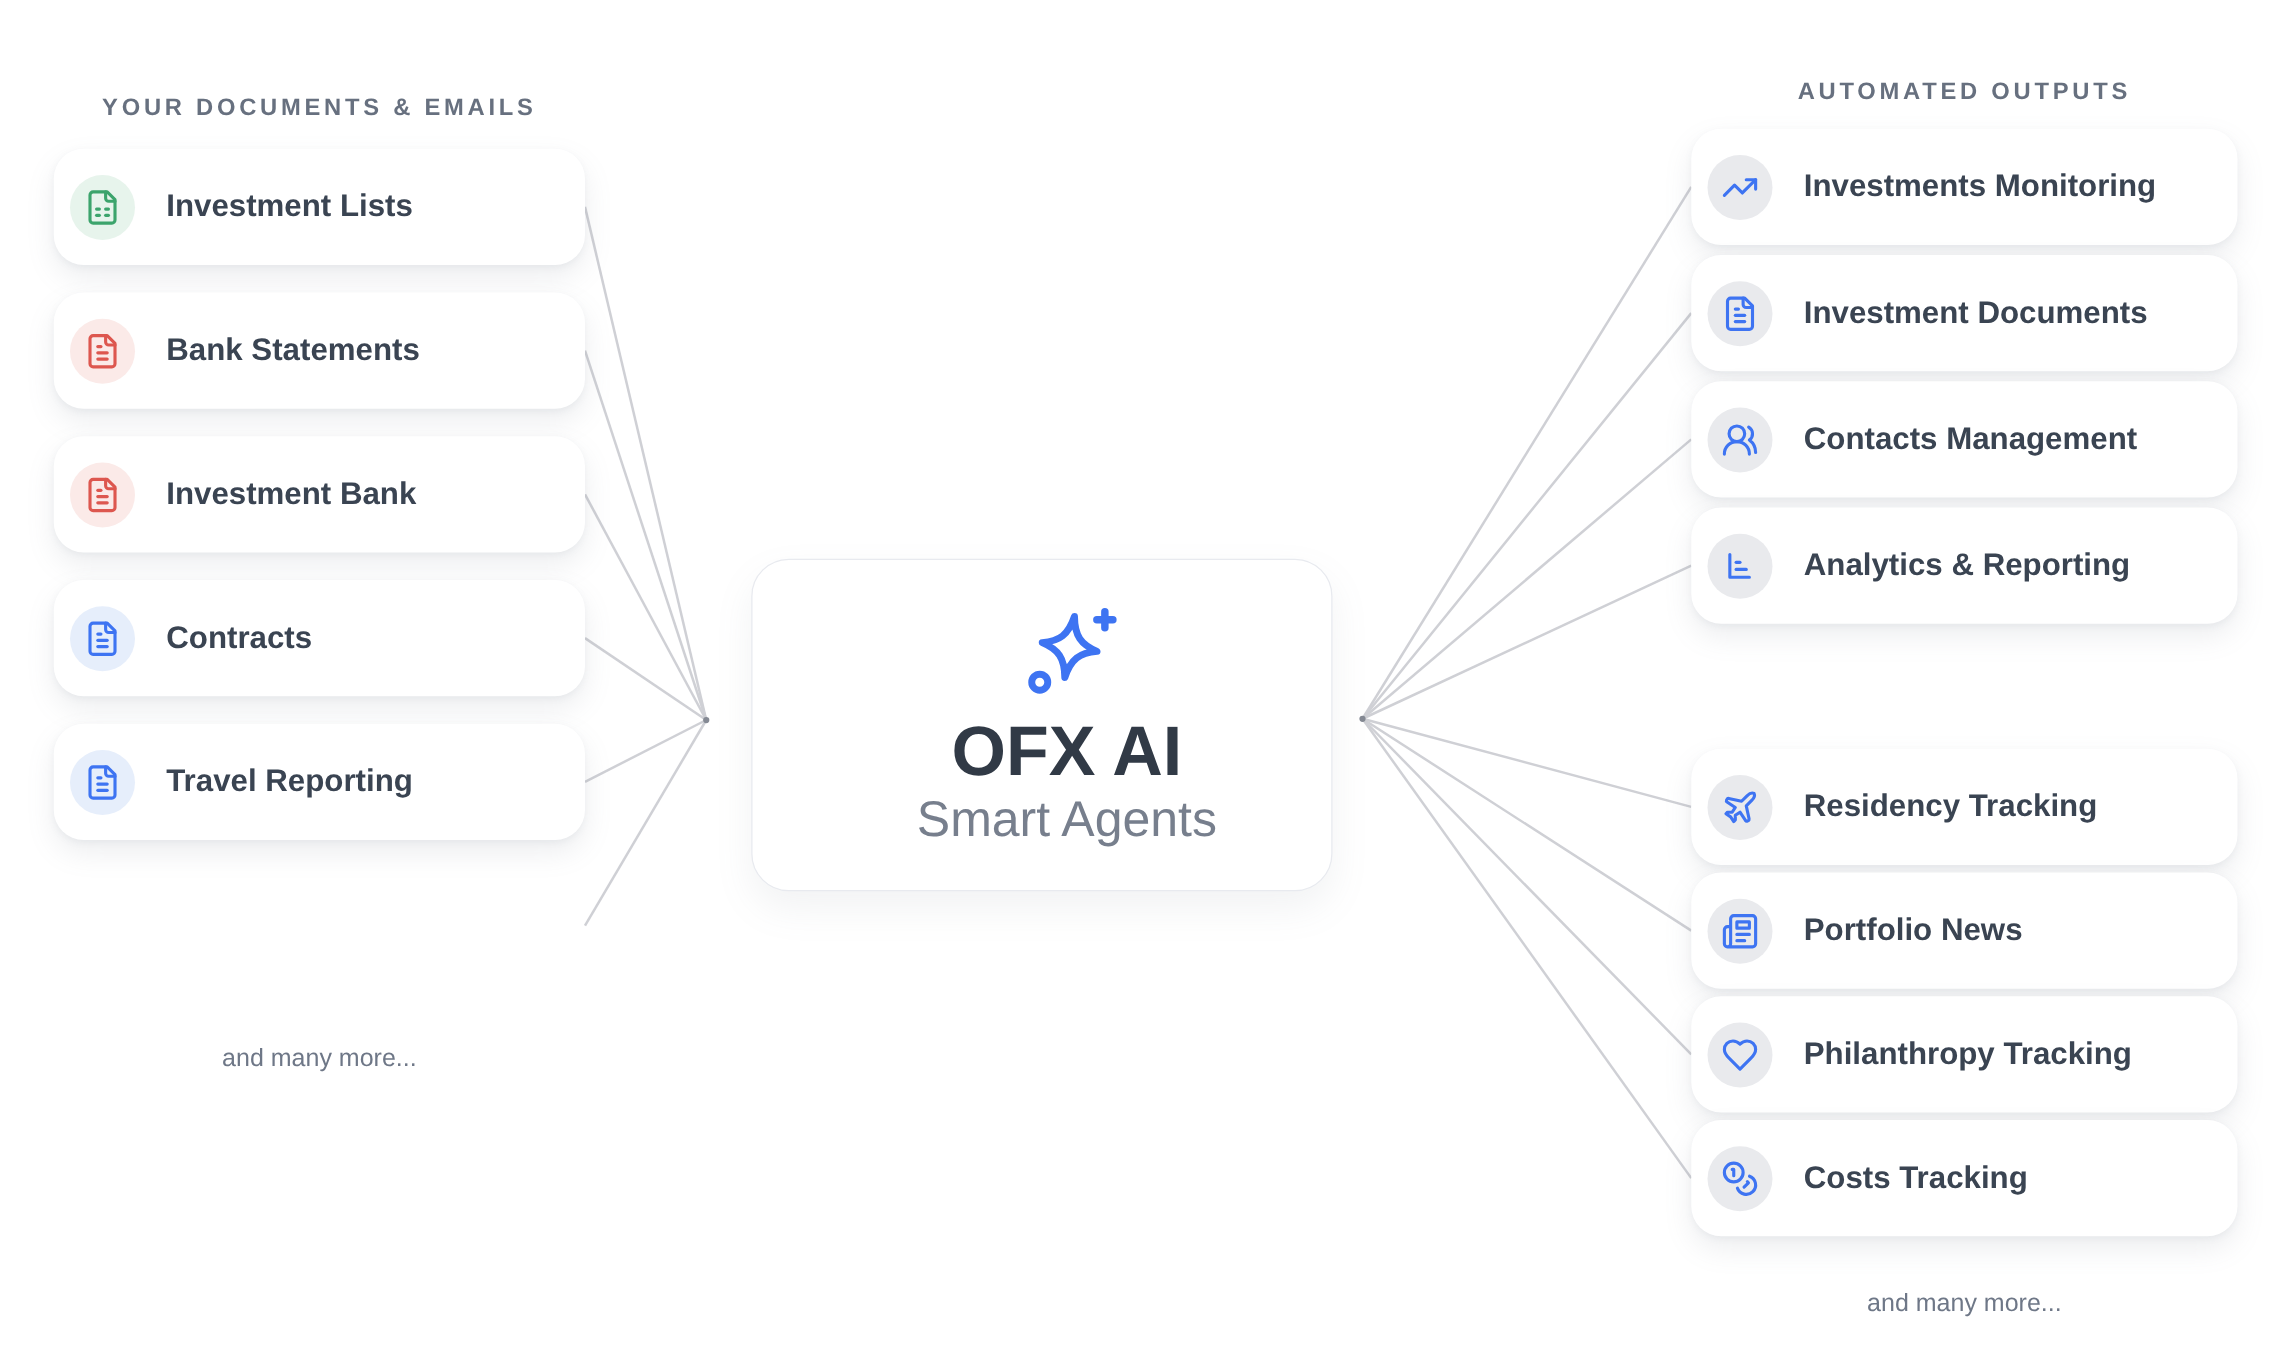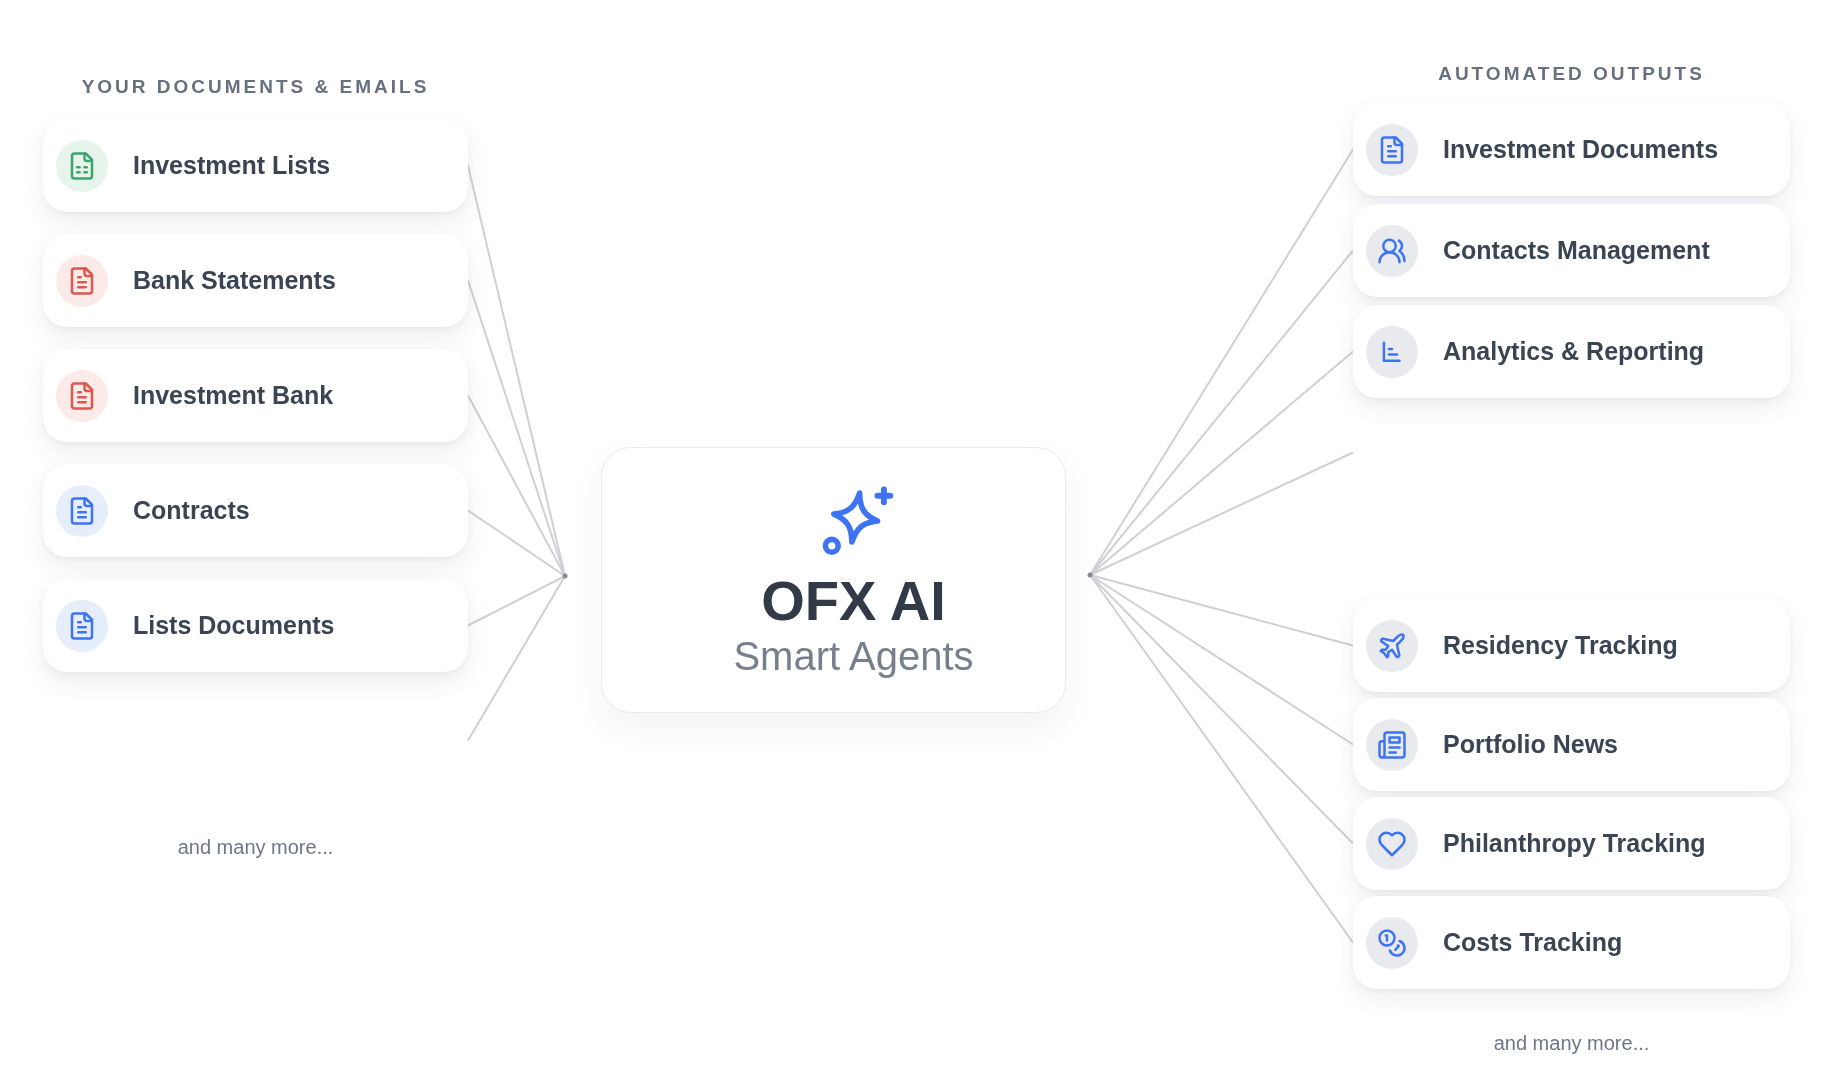--- a/index.html
+++ b/index.html
@@ -129,21 +129,21 @@
         <div class="card">
           <div class="chip chip-blue">
             <svg viewBox="0 0 24 24" fill="none" stroke="currentColor" stroke-width="2" stroke-linecap="round" stroke-linejoin="round" xmlns="http://www.w3.org/2000/svg">
               <path d="M15 2H6a2 2 0 0 0-2 2v16a2 2 0 0 0 2 2h12a2 2 0 0 0 2-2V7Z"></path>
               <path d="M14 2v4a2 2 0 0 0 2 2h4"></path>
               <path d="M9 9h2"></path>
               <path d="M9 13h6"></path>
               <path d="M9 17h6"></path>
             </svg>
           </div>
-          <div class="card-label">Lists Documents</div>
+          <div class="card-label">Travel Reporting</div>
         </div>
       </div>
     <div class="footnote" id="left-footnote">and many more...</div>
   </div>
 
   <div id="center-card">
     <svg class="sparkle" viewBox="0 0 96 96" fill="none" stroke="#3E74F2" stroke-linecap="round" stroke-linejoin="round" xmlns="http://www.w3.org/2000/svg">
       <g transform="rotate(9 50 44)" stroke-width="6.5">
         <path d="M50 15 C47 33 40 40 24 44 C40 48 47 55 50 73 C53 55 60 48 76 44 C60 40 53 33 50 15 Z"></path>
       </g>
@@ -153,20 +153,29 @@
     <div id="center-title">OFX AI</div>
     <div id="center-subtitle">Smart Agents</div>
   </div>
 
   <div class="col" id="right-col">
     <div class="col-header">AUTOMATED OUTPUTS</div>
     <div id="right-group-0">
         <div class="card">
           <div class="chip chip-gray-blue">
             <svg viewBox="0 0 24 24" fill="none" stroke="currentColor" stroke-width="2" stroke-linecap="round" stroke-linejoin="round" xmlns="http://www.w3.org/2000/svg">
+              <polyline points="22 7 13.5 15.5 8.5 10.5 2 17"></polyline>
+              <polyline points="16 7 22 7 22 13"></polyline>
+            </svg>
+          </div>
+          <div class="card-label">Investments Monitoring</div>
+        </div>
+        <div class="card">
+          <div class="chip chip-gray-blue">
+            <svg viewBox="0 0 24 24" fill="none" stroke="currentColor" stroke-width="2" stroke-linecap="round" stroke-linejoin="round" xmlns="http://www.w3.org/2000/svg">
               <path d="M15 2H6a2 2 0 0 0-2 2v16a2 2 0 0 0 2 2h12a2 2 0 0 0 2-2V7Z"></path>
               <path d="M14 2v4a2 2 0 0 0 2 2h4"></path>
               <path d="M9 9h2"></path>
               <path d="M9 13h6"></path>
               <path d="M9 17h6"></path>
             </svg>
           </div>
           <div class="card-label">Investment Documents</div>
         </div>
         <div class="card">

